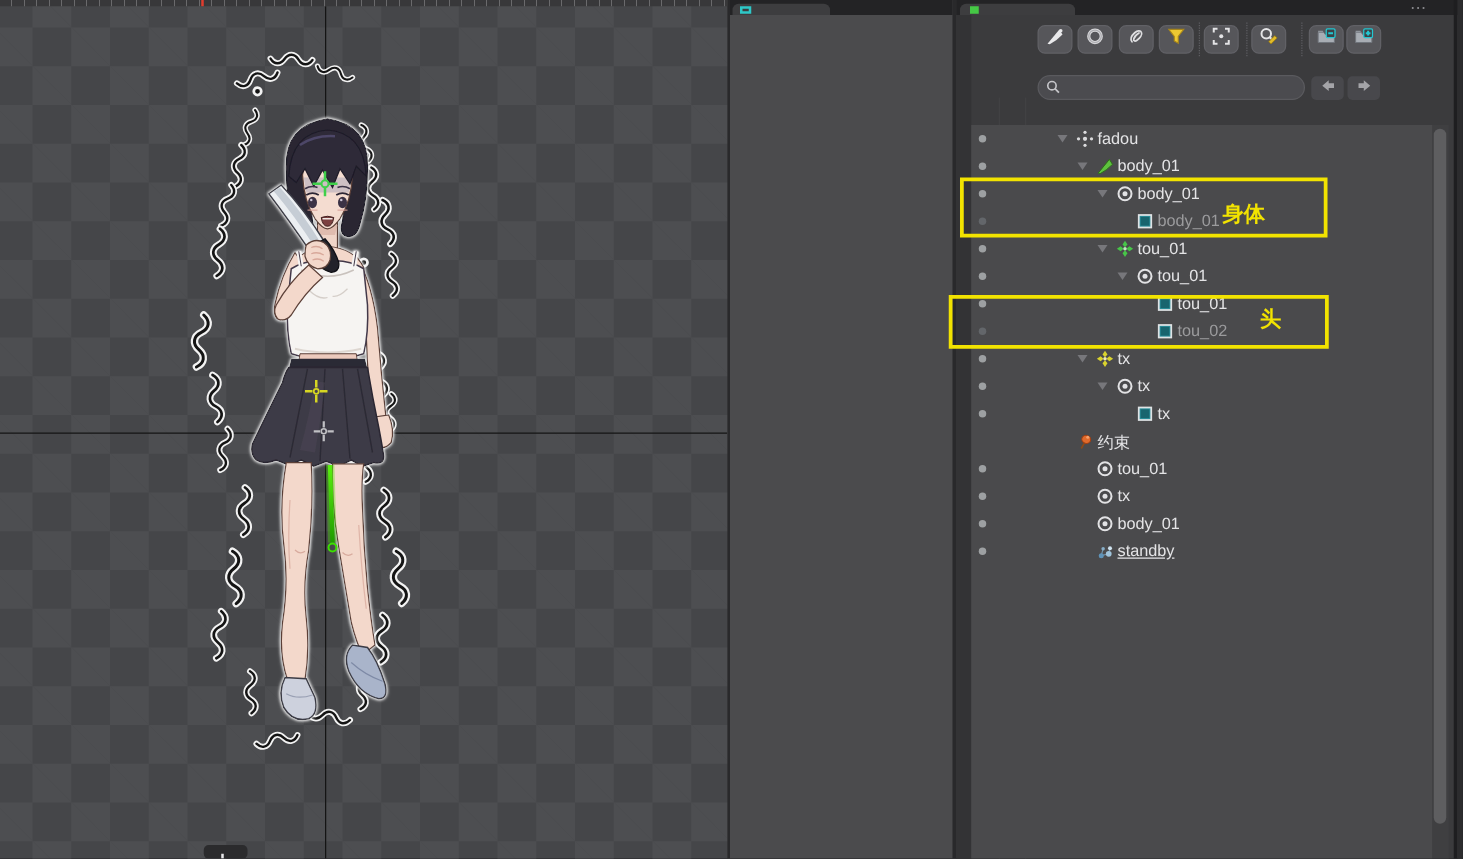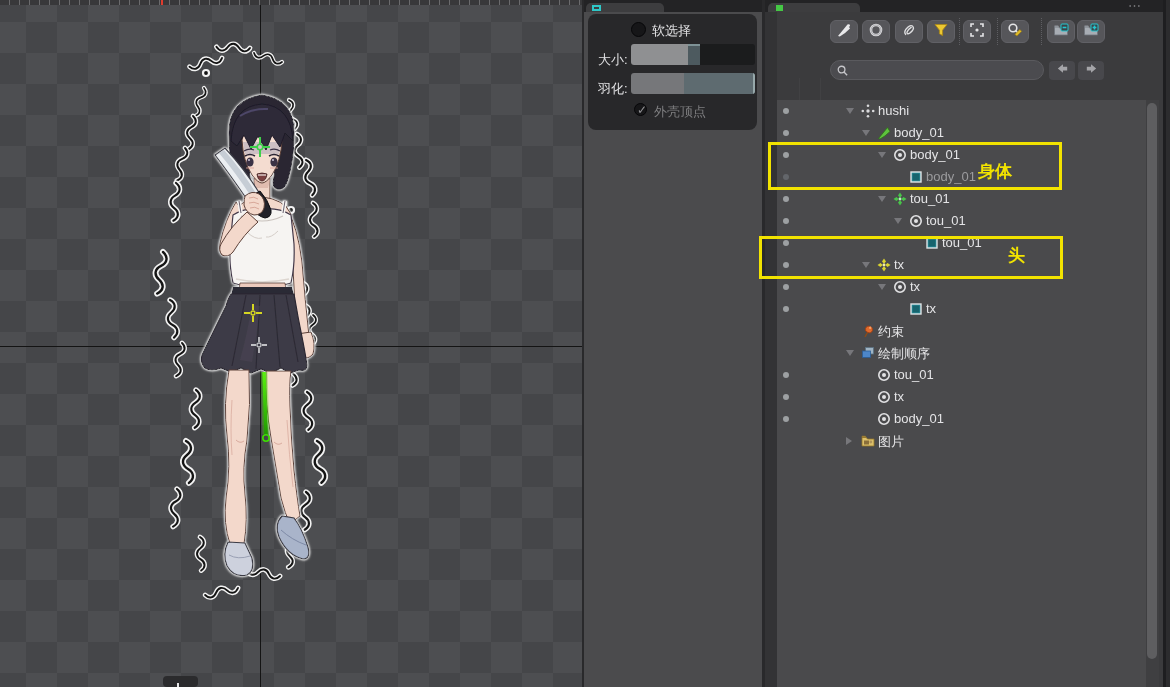--- a/index.html
+++ b/index.html
@@ -221,39 +221,20 @@
     <div class="ruler-red"></div>
     <div class="minibox"></div>
   </div>
 
   <div class="mesh-panel">
     <div class="tabstrip">
       <div class="mesh-tab">
           <span class="ticn"></span>
         </div>
     </div>
-    <div class="groupbox">
-      <span class="mcheck" style="left:43px;top:8px;"></span>
-      <span class="mrow-label" style="left:64px;top:8px;">软选择</span>
-
-      <span class="mrow-label" style="left:10px;top:37px;">大小:</span>
-      <div class="slider" style="top:30px;">
-        <div class="fill" style="width: 46%;"></div>
-        <div class="handle" style="left:46%;width:12px;"></div>
-      </div>
-
-      <span class="mrow-label" style="left:10px;top:66px;">羽化:</span>
-      <div class="slider feather" style="top:59px;">
-        <div class="fill" style="width: 43%;"></div>
-        <div class="handle" style="left:43%;right:0;"></div>
-      </div>
-
-      <span class="mcheck checked" style="left:46px;top:89px;width:13px;height:13px;"></span>
-      <span class="mrow-label dimtext" style="left:66px;top:89px;">外壳顶点</span>
-    </div>
   </div>
 
   <div class="tree-panel">
     <div class="tabstrip">
       <div class="tree-tab">
           <span class="ticn"></span>
         </div>
       <span class="overflow-dots">⋯</span>
     </div>
 
@@ -340,21 +321,21 @@
           <span class="tarr open" style="left: 69px;"></span>
           <span class="ticon" style="left: 84px;"><svg viewBox="0 0 14 14" width="14" height="14">
               <g fill="#dadadc">
                 <circle cx="7" cy="7" r="1.7"></circle>
                 <circle cx="7" cy="1.8" r="1.3"></circle>
                 <circle cx="7" cy="12.2" r="1.3"></circle>
                 <circle cx="1.8" cy="7" r="1.3"></circle>
                 <circle cx="12.2" cy="7" r="1.3"></circle>
               </g>
             </svg></span>
-          <span class="tlabel" style="left: 101px;">hushi</span>
+          <span class="tlabel" style="left: 101px;">fadou</span>
         </div>
         <div class="trow">
           <span class="tdot"></span>
           <span class="tarr open" style="left: 85px;"></span>
           <span class="ticon" style="left: 100px;"><svg viewBox="0 0 14 14" width="14" height="14">
               <path d="M1.5,12.5 L10.5,1.5 L13,5.5 Q8,10.5 3,13 Z" fill="#5ec23e" stroke="#2e7018" stroke-width="0.8"></path>
             </svg></span>
           <span class="tlabel" style="left: 117px;">body_01</span>
         </div>
         <div class="trow">
@@ -399,20 +380,28 @@
         </div>
         <div class="trow">
           <span class="tdot"></span>
           <span class="ticon" style="left: 148px;"><svg viewBox="0 0 14 14" width="14" height="14">
               <rect x="2" y="2" width="10" height="10" fill="#2b8f9b" stroke="#dfe3e5" stroke-width="1.4"></rect>
               <rect x="3.5" y="3.5" width="7" height="7" fill="#17646e"></rect>
             </svg></span>
           <span class="tlabel" style="left: 165px;">tou_01</span>
         </div>
         <div class="trow">
+          <span class="tdot dim"></span>
+          <span class="ticon" style="left: 148px;"><svg viewBox="0 0 14 14" width="14" height="14">
+              <rect x="2" y="2" width="10" height="10" fill="#2b8f9b" stroke="#dfe3e5" stroke-width="1.4"></rect>
+              <rect x="3.5" y="3.5" width="7" height="7" fill="#17646e"></rect>
+            </svg></span>
+          <span class="tlabel dim" style="left: 165px;">tou_02</span>
+        </div>
+        <div class="trow">
           <span class="tdot"></span>
           <span class="tarr open" style="left: 85px;"></span>
           <span class="ticon" style="left: 100px;"><svg viewBox="0 0 14 14" width="14" height="14">
               <g fill="#d9d32e">
                 <path d="M7,0.5 L9,3.5 L7,5.8 L5,3.5 Z"></path>
                 <path d="M7,13.5 L9,10.5 L7,8.2 L5,10.5 Z"></path>
                 <path d="M0.5,7 L3.5,5 L5.8,7 L3.5,9 Z"></path>
                 <path d="M13.5,7 L10.5,5 L8.2,7 L10.5,9 Z"></path>
               </g>
               <circle cx="7" cy="7" r="1.4" fill="#f0ecb0"></circle>
@@ -438,28 +427,20 @@
         </div>
         <div class="trow">
           <span class="ticon" style="left: 84px;"><svg viewBox="0 0 14 14" width="14" height="14">
               <path d="M4,12.8 L6.5,8.5" stroke="#8a4a1a" stroke-width="1.4"></path>
               <ellipse cx="8" cy="5.5" rx="3.6" ry="3.2" fill="#e06a2c" stroke="#a33f10" stroke-width="0.8" transform="rotate(20 8 5.5)"></ellipse>
               <circle cx="9.2" cy="3.8" r="1.2" fill="#f4a06a"></circle>
             </svg></span>
           <span class="tlabel" style="left: 101px; text-align: right;">约束</span>
         </div>
         <div class="trow">
-          <span class="tarr open" style="left: 69px;"></span>
-          <span class="ticon" style="left: 84px;"><svg viewBox="0 0 14 14" width="14" height="14">
-              <rect x="4.5" y="1.5" width="8" height="6.5" fill="#9fb4c4" stroke="#5a7080" stroke-width="0.8"></rect>
-              <rect x="1.5" y="5" width="8" height="6.5" fill="#4d86c8" stroke="#2c5c94" stroke-width="0.8"></rect>
-            </svg></span>
-          <span class="tlabel" style="left: 101px;">绘制顺序</span>
-        </div>
-        <div class="trow">
           <span class="tdot"></span>
           <span class="ticon" style="left: 100px;"><svg viewBox="0 0 14 14" width="14" height="14">
               <circle cx="7" cy="7" r="5.2" fill="none" stroke="#e2e2e4" stroke-width="1.6"></circle>
               <circle cx="7" cy="7" r="2" fill="#e2e2e4"></circle>
             </svg></span>
           <span class="tlabel" style="left: 117px;">tou_01</span>
         </div>
         <div class="trow">
           <span class="tdot"></span>
           <span class="ticon" style="left: 100px;"><svg viewBox="0 0 14 14" width="14" height="14">
@@ -470,28 +451,29 @@
         </div>
         <div class="trow">
           <span class="tdot"></span>
           <span class="ticon" style="left: 100px;"><svg viewBox="0 0 14 14" width="14" height="14">
               <circle cx="7" cy="7" r="5.2" fill="none" stroke="#e2e2e4" stroke-width="1.6"></circle>
               <circle cx="7" cy="7" r="2" fill="#e2e2e4"></circle>
             </svg></span>
           <span class="tlabel" style="left: 117px;">body_01</span>
         </div>
         <div class="trow">
-          <span class="tarr closed" style="left: 69px;"></span>
-          <span class="ticon" style="left: 84px;"><svg viewBox="0 0 14 14" width="14" height="14">
-              <path d="M1,3.5 L5.2,3.5 L6.5,5 L13,5 L13,12 L1,12 Z" fill="#dcc06a" stroke="#93732a" stroke-width="0.8"></path>
-              <path d="M1,3.5 L1,2.2 L4.4,2.2 L5.2,3.5 Z" fill="#c8a94e" stroke="#93732a" stroke-width="0.8"></path>
-              <rect x="3" y="6.5" width="5" height="4" fill="#8a6f3a"></rect>
-              <circle cx="9.8" cy="8" r="1.4" fill="#b0935a"></circle>
-            </svg></span>
-          <span class="tlabel" style="left: 101px;">图片</span>
+          <span class="tdot"></span>
+          <span class="ticon" style="left: 100px;"><svg viewBox="0 0 14 14" width="14" height="14">
+              <path d="M4,10.5 L10,9 M10,9 L11,4.5 M4,10.5 L5.5,5" stroke="#7396ad" stroke-width="0.9" fill="none"></path>
+              <circle cx="4" cy="10.5" r="2" fill="#5f93b8"></circle>
+              <circle cx="10" cy="9" r="2.3" fill="#9fc3da"></circle>
+              <circle cx="11" cy="4.5" r="1.6" fill="#cfe3f0"></circle>
+              <circle cx="5.5" cy="5" r="1.4" fill="#87aec8"></circle>
+            </svg></span>
+          <span class="tlabel u" style="left: 117px;">standby</span>
         </div>
       </div>
 
     <div class="scrolltrack"></div>
     <div class="scrollthumb"></div>
     <div class="edge1"></div>
     <div class="edge2"></div>
   </div>
 
   <div class="anno" style="left:768px;top:142px;width:294px;height:48px;"></div>

